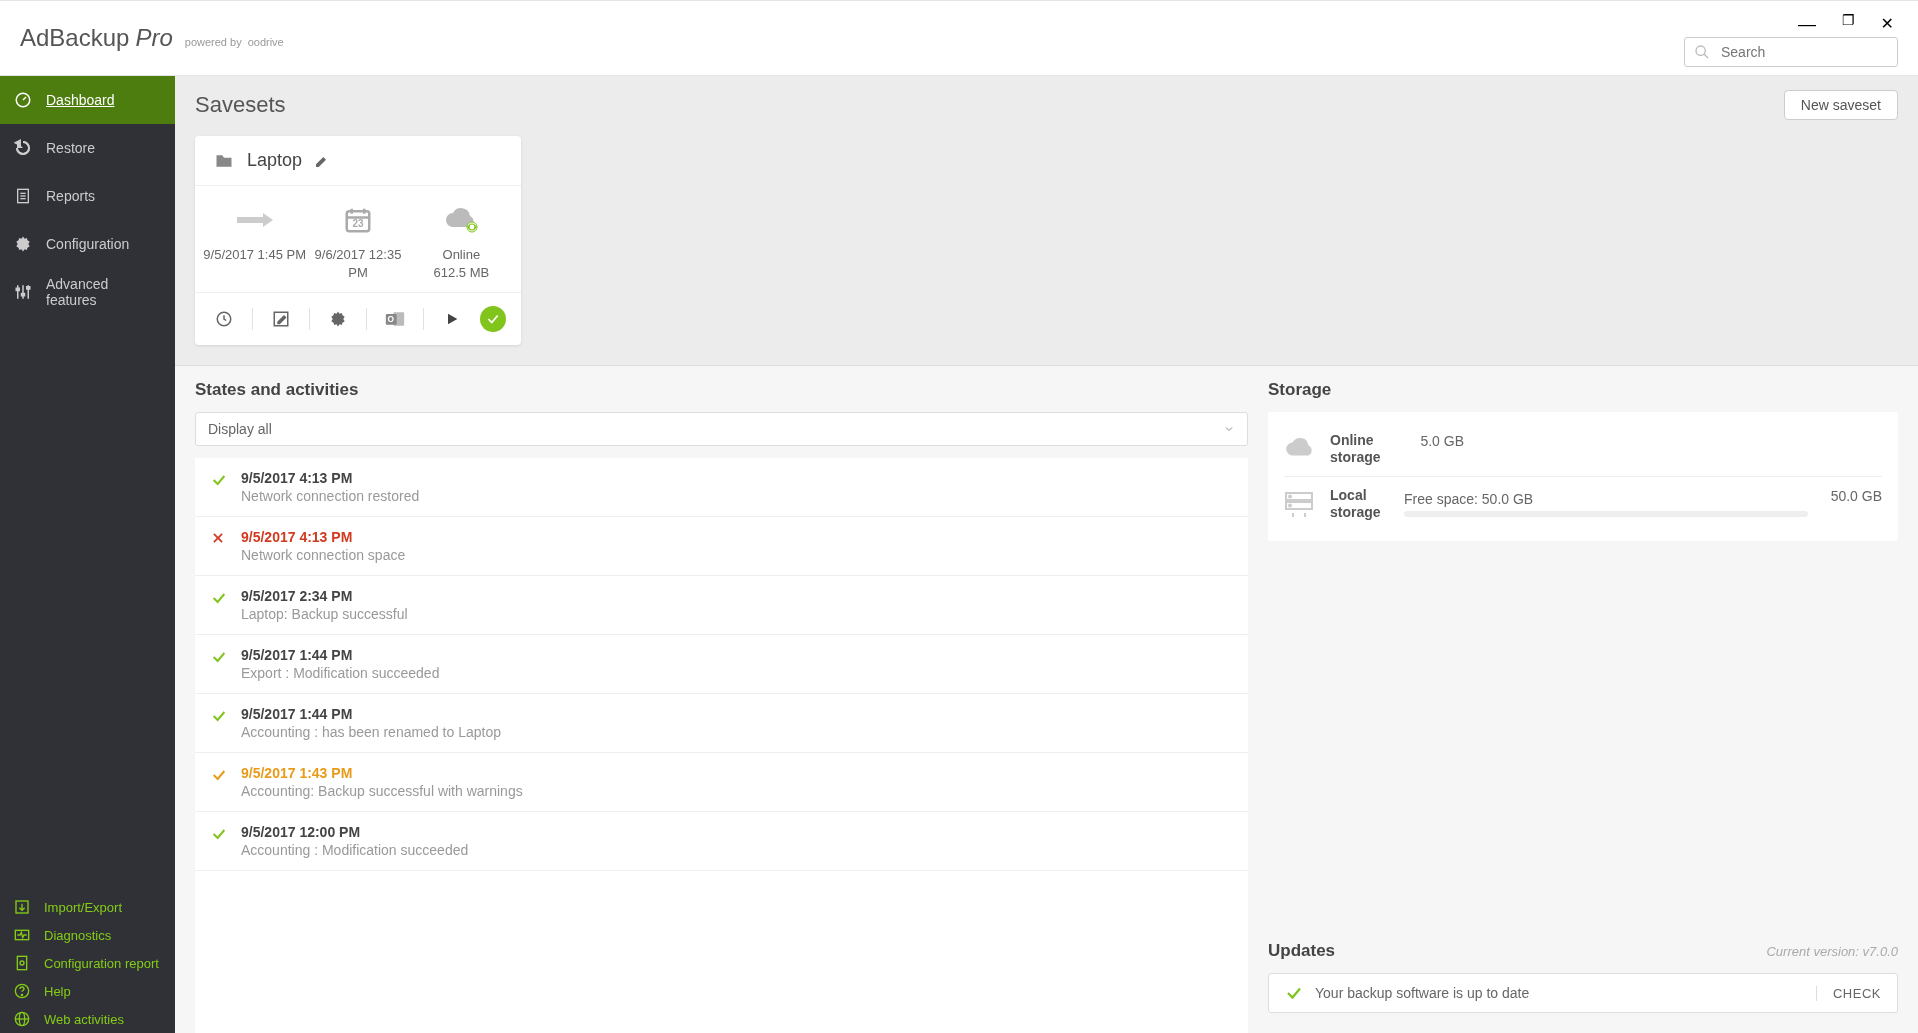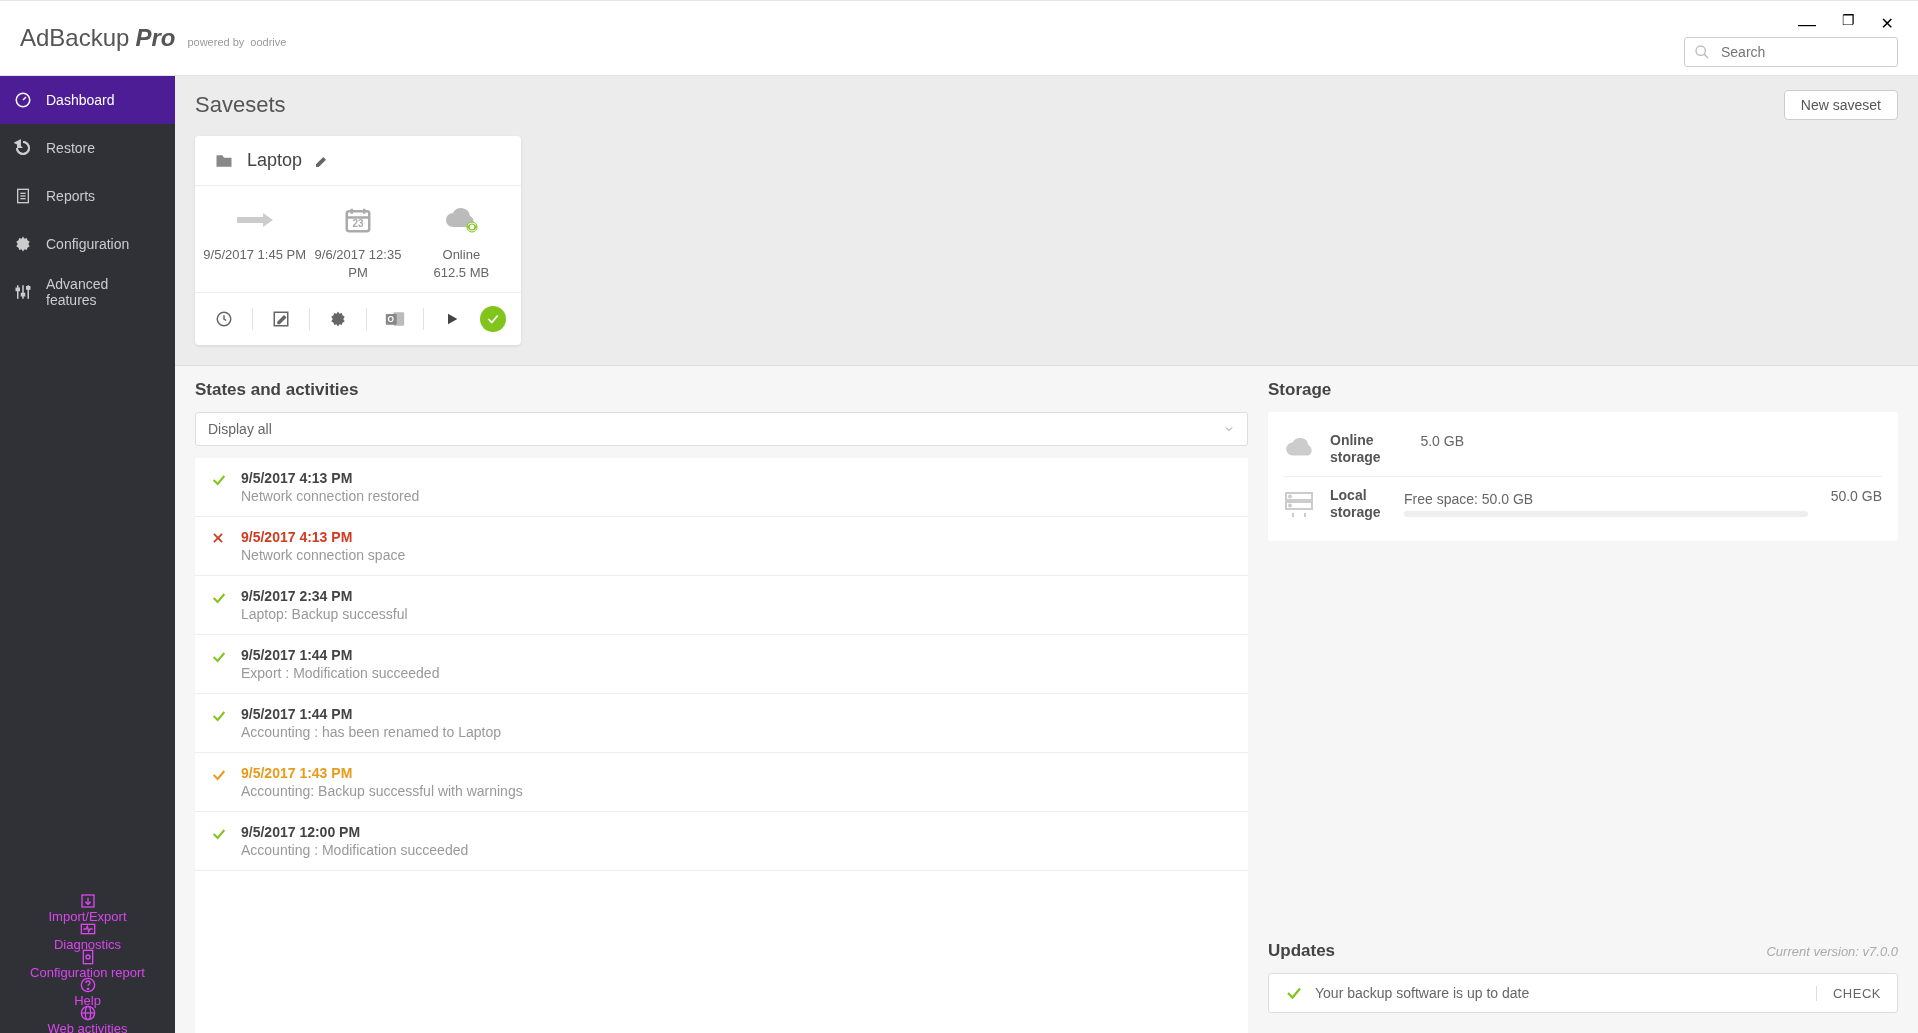--- a/index.html
+++ b/index.html
@@ -6,34 +6,34 @@
 body { background: #fff; width: 1918px; height: 1033px; position: relative; overflow: hidden; }
 
 
 .window-controls { position: absolute; top: 0; right: 0; display: flex; gap: 26px; padding: 14px 24px; z-index: 10; }
 .window-controls span { cursor: pointer; font-size: 18px; color: #000; }
 
 
 .header { position: absolute; top: 0; left: 0; right: 0; height: 76px; background: #fff; border-top: 1px solid #e5e5e5; border-bottom: 1px solid #e5e5e5; display: flex; align-items: center; padding: 0 20px; }
 .brand { display: flex; align-items: baseline; gap: 6px; }
 .brand-main { font-size: 24px; color: #555; font-weight: 300; }
-.brand-pro { font-size: 24px; color: #555; font-style: italic; font-weight: 700; }
+.brand-pro { font-size: 24px; color: #555; font-style: italic; font-weight: 400; }
 .brand-powered { font-size: 11px; color: #999; margin-left: 6px; }
 .brand-oodrive { font-size: 11px; color: #999; }
 .search-wrap { position: absolute; right: 20px; top: 36px; }
 .search-input { width: 214px; height: 30px; border: 1px solid #ccc; border-radius: 3px; padding: 0 10px 0 36px; font-size: 14px; color: #666; }
 .search-icon { position: absolute; left: 10px; top: 7px; color: #bbb; }
 
 
 .sidebar { position: absolute; top: 76px; left: 0; width: 175px; bottom: 0; background: #2f3136; display: flex; flex-direction: column; }
 .nav-item { display: flex; align-items: center; gap: 14px; padding: 0 14px; height: 48px; color: #ccc; font-size: 14px; cursor: pointer; }
-.nav-item.active { background: #4c1d95; color: #fff; }
+.nav-item.active { background: #4d7c0f; color: #fff; text-decoration: underline; }
 .nav-item .icon { width: 18px; height: 18px; display: inline-flex; align-items: center; justify-content: center; }
 .sidebar-bottom { margin-top: auto; }
-.bottom-item { display: flex; align-items: center; padding: 0 14px; height: 28px; color: #d946ef; font-size: 13px; cursor: pointer; flex-direction: column; }
+.bottom-item { display: flex; align-items: center; gap: 14px; padding: 0 14px; height: 28px; color: #84cc16; font-size: 13px; cursor: pointer; }
 
 
 .main { position: absolute; top: 76px; left: 175px; right: 0; bottom: 0; display: flex; flex-direction: column; }
 
 
 .savesets-section { background: #ececec; padding: 14px 20px 20px 20px; border-bottom: 1px solid #ddd; }
 .savesets-header { display: flex; align-items: center; justify-content: space-between; margin-bottom: 16px; }
 .savesets-title { font-size: 22px; color: #555; font-weight: 500; }
 .new-saveset-btn { background: #fff; border: 1px solid #ccc; border-radius: 4px; padding: 6px 16px; font-size: 14px; color: #555; cursor: pointer; }
 

